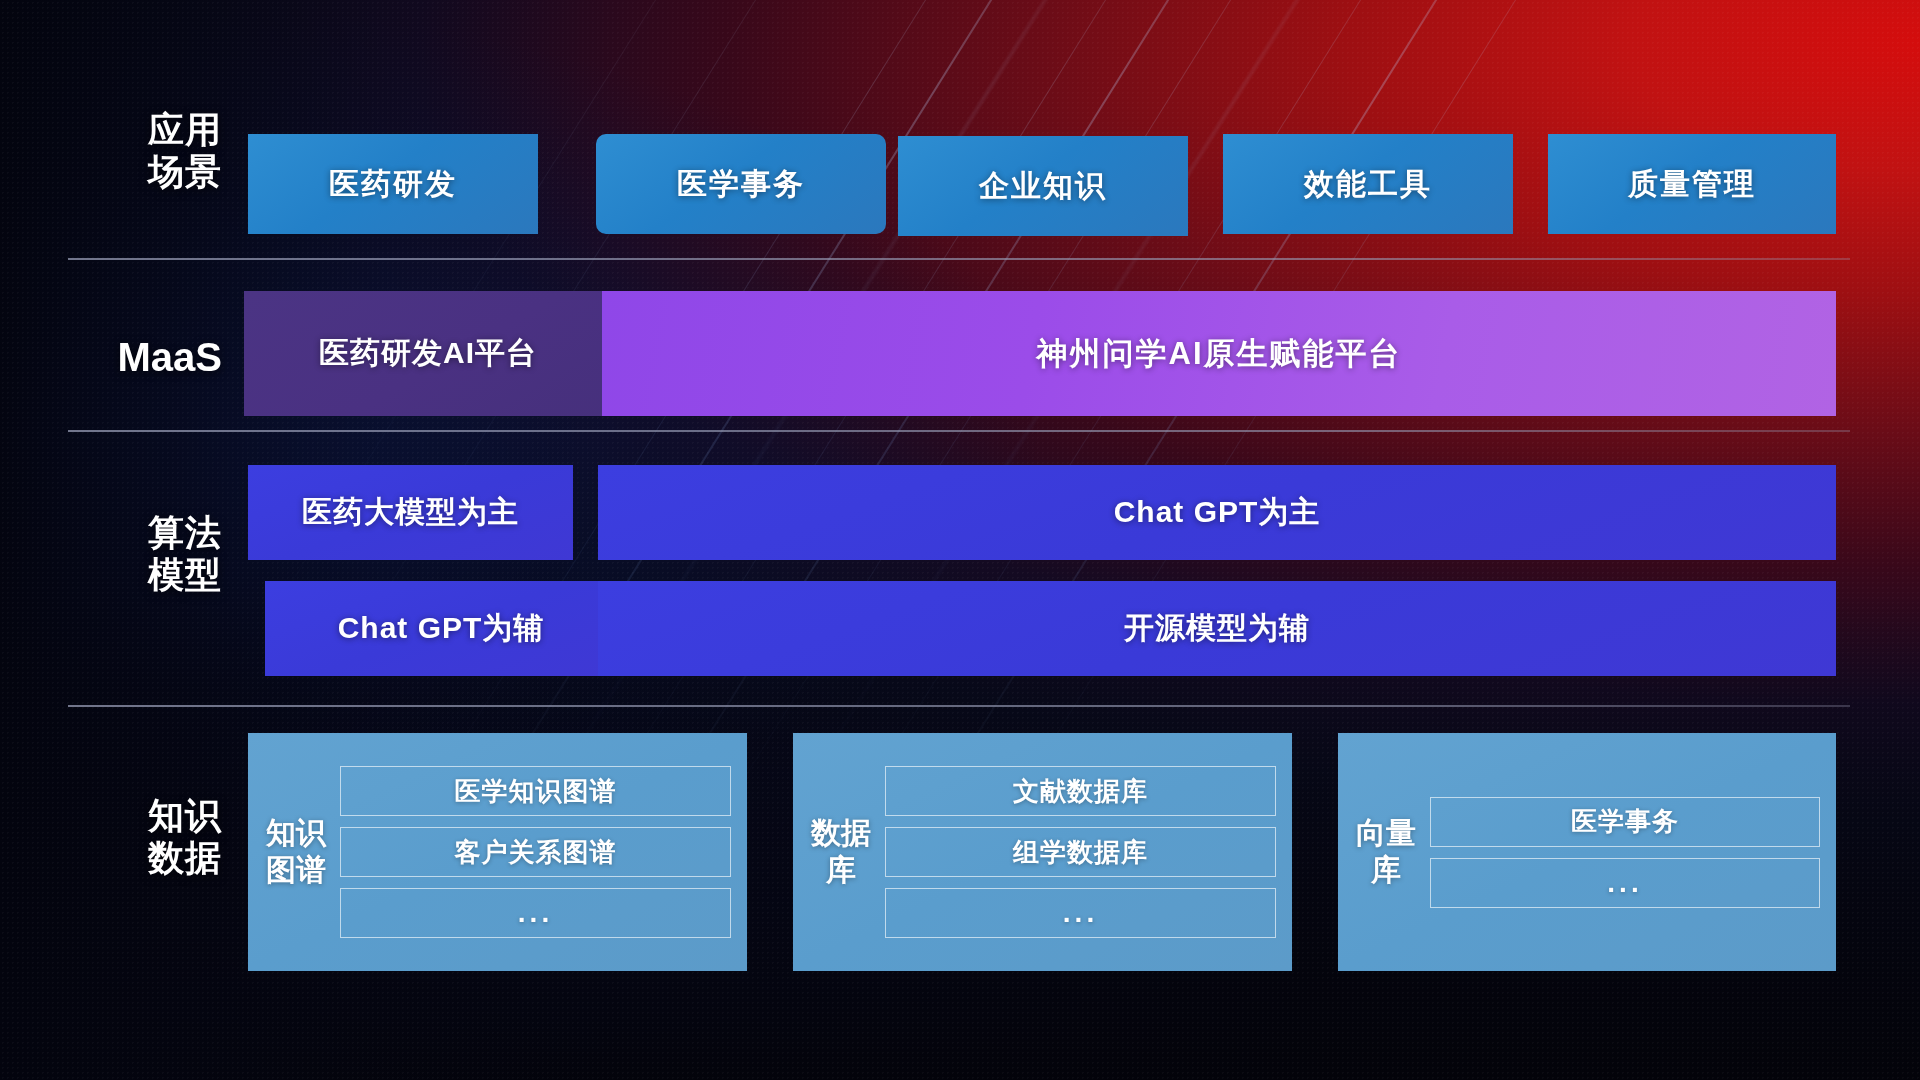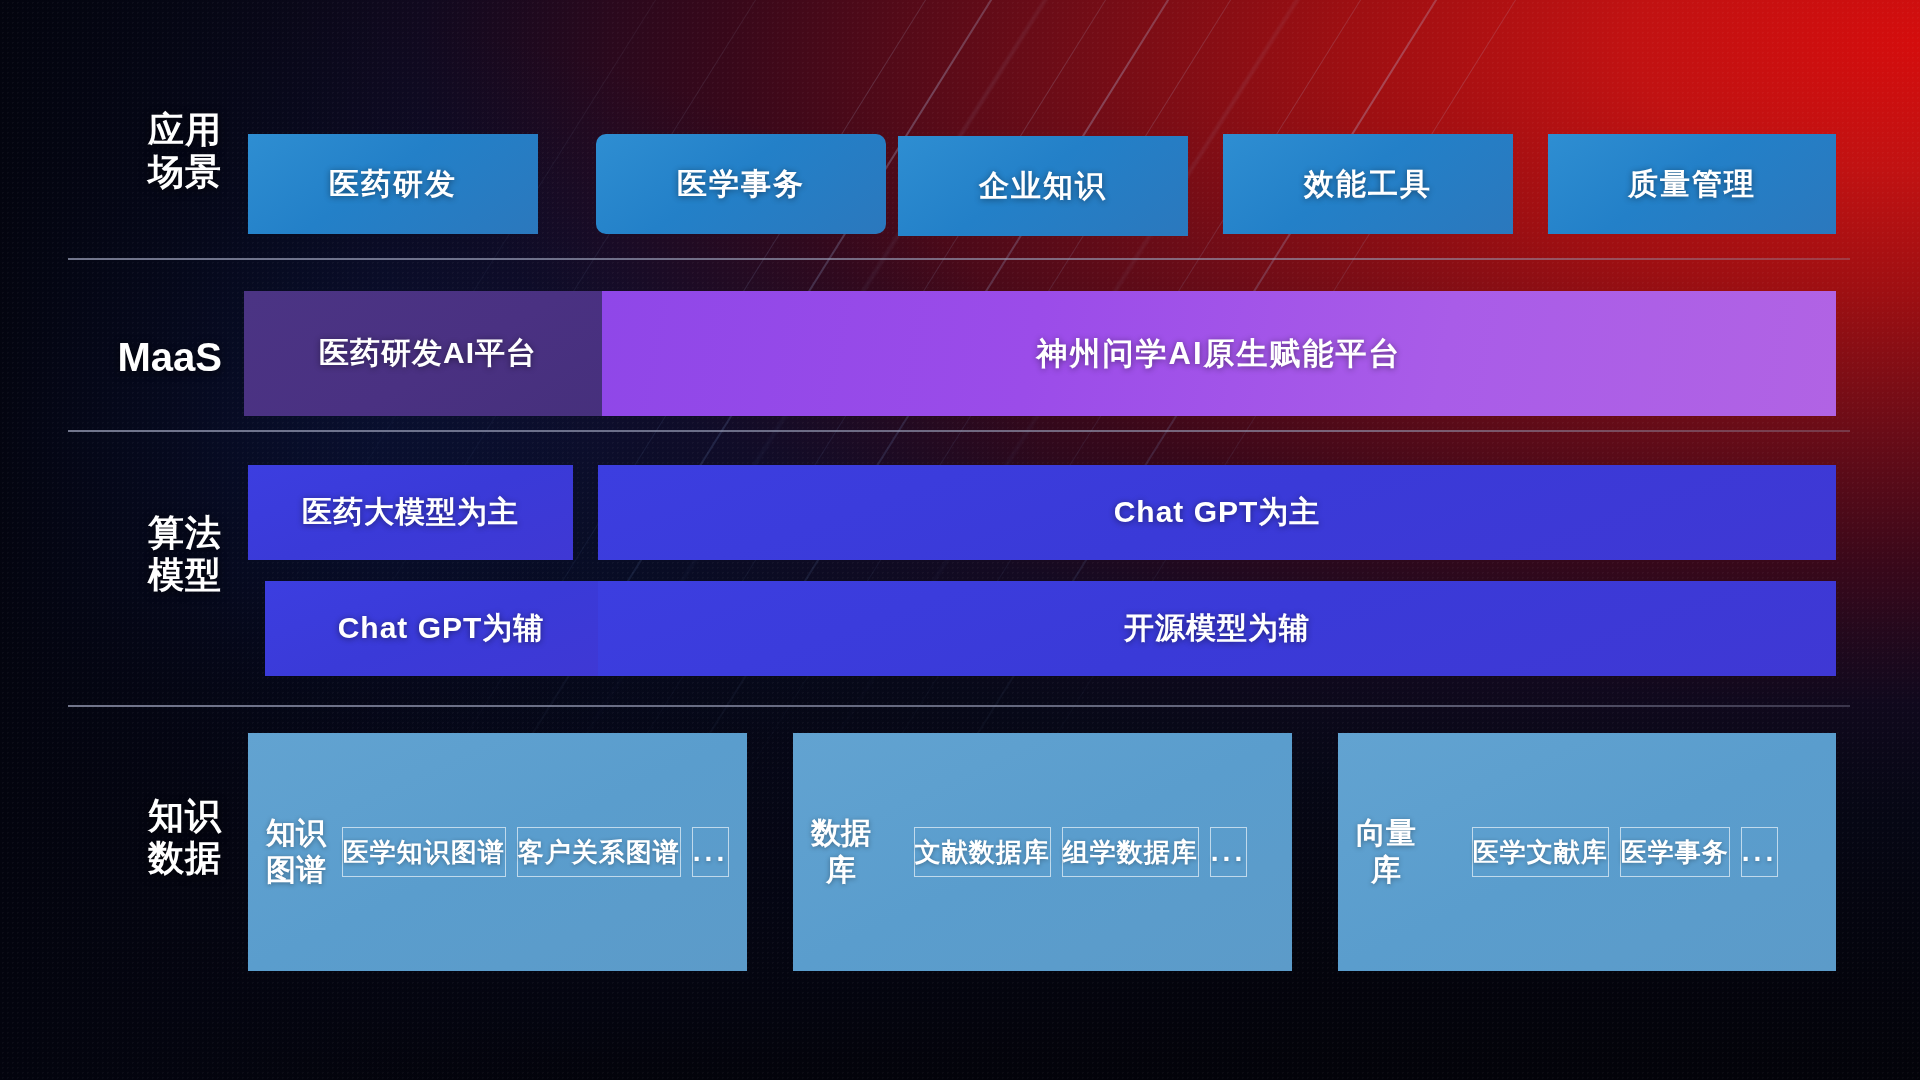--- a/index.html
+++ b/index.html
@@ -138,21 +138,21 @@
     font-weight: 700;
     font-size: 30px;
     line-height: 1.22;
     text-align: center;
     word-break: break-all;
     text-shadow: 0 1px 5px rgba(0,0,0,.35);
   }
   .kpanel-items {
     flex: 1 1 auto;
     display: flex;
-    flex-direction: row;
+    flex-direction: column;
     justify-content: center;
     gap: 11px;
     padding-left: 8px;
   }
   .kitem {
     height: 50px;
     border: 1px solid rgba(255,255,255,.62);
     display: flex;
     align-items: center;
     justify-content: center;
@@ -243,20 +243,19 @@
       <div class="kpanel-items">
         <div class="kitem">文献数据库</div>
         <div class="kitem">组学数据库</div>
         <div class="kitem ellipsis">...</div>
       </div>
     </div>
 
     <div class="kpanel" style="left:1338px; top:733px; width:498px; height:238px;">
       <div class="kpanel-title">向量库</div>
       <div class="kpanel-items">
-        <div class="kitem">医学文献库</div>
         <div class="kitem">医学事务</div>
         <div class="kitem ellipsis">...</div>
       </div>
     </div>
 
   </div>
 </div>
 
 </body></html>

